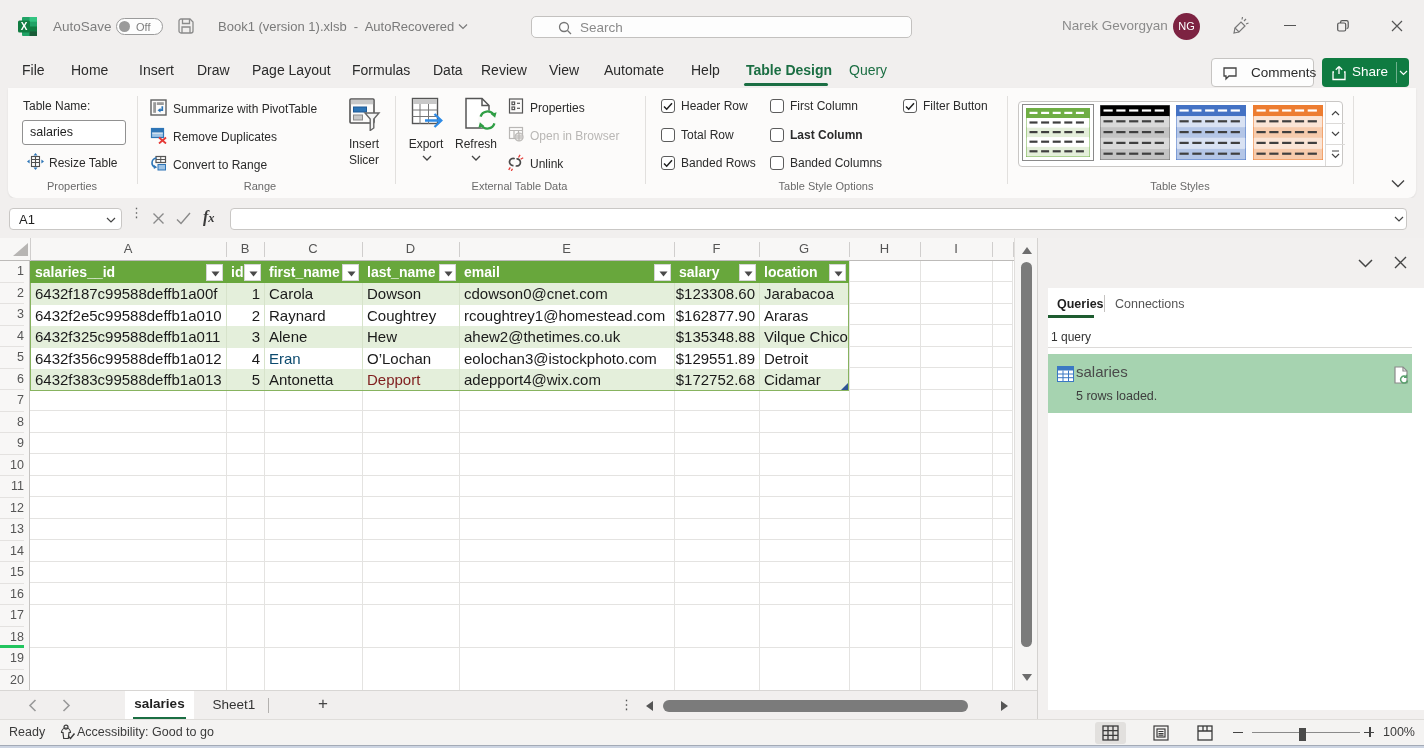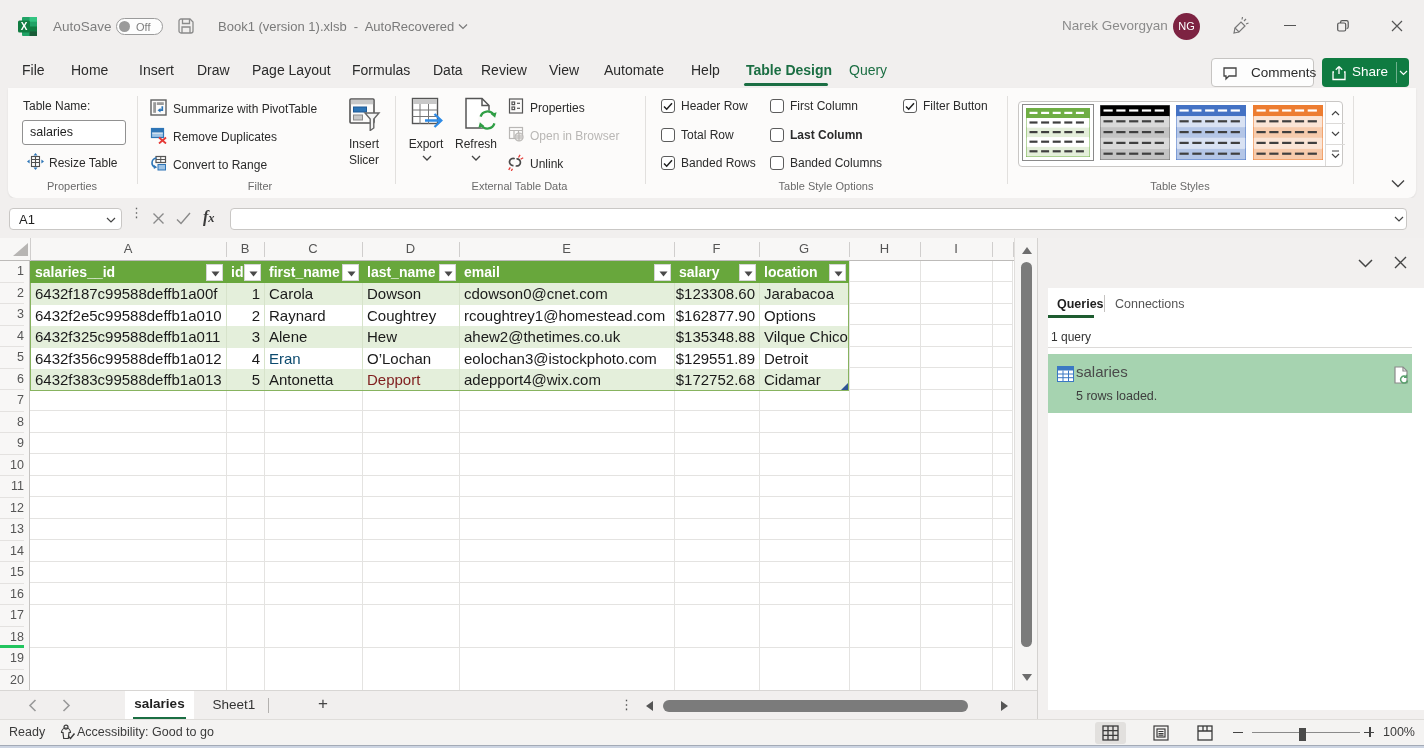--- a/index.html
+++ b/index.html
@@ -24,20 +24,27 @@
   </div>
   <svg class="ab" style="left:177px;top:17px;" width="18" height="18" viewBox="0 0 18 18" fill="none" stroke="#8b8b8b" stroke-width="1.3">
     <path d="M2 4 a2 2 0 0 1 2-2 h9 l3 3 v9 a2 2 0 0 1 -2 2 h-10 a2 2 0 0 1 -2-2 z"></path>
     <path d="M5.5 2 v4.5 h7 V2"></path>
     <path d="M5 16 v-6 h8 v6"></path>
   </svg>
   <div class="ab" style="left:218px;top:19px;font-size:13px;color:#7a7a7a;">Book1 (version 1).xlsb&nbsp; -&nbsp; AutoRecovered</div>
   <svg class="ab" style="left:458px;top:23px;" width="10" height="7" viewBox="0 0 10 7" fill="none" stroke="#7a7a7a" stroke-width="1.2">
       <path d="M1 1.5 L5 5.5 L9 1.5"></path>
     </svg>
+  <div class="ab" style="left:531px;top:16px;width:381px;height:22px;background:#fdfdfd;border:1px solid #c3c1bf;border-radius:5px;">
+    <svg class="ab" style="left:26px;top:4px;" width="14" height="14" viewBox="0 0 14 14" fill="none" stroke="#767676" stroke-width="1.3">
+      <circle cx="6" cy="6" r="4.5"></circle>
+        <path d="M9.5 9.5 L13 13"></path>
+    </svg>
+    <div class="ab" style="left:48px;top:3px;font-size:13.5px;color:#8a8a8a;">Search</div>
+  </div>
   <div class="ab" style="left:1062px;top:18px;font-size:13.5px;color:#8b8b8b;">Narek Gevorgyan</div>
   <div class="ab" style="left:1173px;top:13px;width:27px;height:27px;border-radius:50%;background:#7d2342;color:#fff;font-size:11px;text-align:center;line-height:27px;">NG</div>
   <svg class="ab" style="left:1231px;top:16px;" width="20" height="20" viewBox="0 0 20 20" fill="none" stroke="#777" stroke-width="1.2">
     <path d="M4 12 L10 6 L14 10 L8 16 Z"></path>
       <path d="M4 12 L3 17 L8 16"></path>
     <path d="M13 5 L15 3 M15 8 L17.5 7 M11 3.5 L11.5 1"></path>
   </svg>
   <div class="ab" style="left:1284px;top:25px;width:12px;height:1.4px;background:#555;"></div>
   <svg class="ab" style="left:1337px;top:20px;" width="12" height="12" viewBox="0 0 12 12" fill="none" stroke="#555" stroke-width="1.2">
     <rect x="0.7" y="3" width="8" height="8" rx="1.5"></rect>
@@ -122,21 +129,21 @@
   </svg>
   <div class="ab" style="left:165px;top:42px;font-size:12px;color:#2b2b2b;">Remove Duplicates</div>
   <svg class="ab" style="left:142px;top:67px;" width="17" height="17" viewBox="0 0 17 17">
     <rect x="6" y="1.5" width="9.5" height="6" fill="none" stroke="#555" stroke-width="1.2"></rect>
     <path d="M10.75 1.5 v6 M6 4.5 h9.5" stroke="#555" stroke-width="1"></path>
     <rect x="8" y="9.5" width="7.5" height="5.5" fill="#9dc3e6" stroke="#2e75b6" stroke-width="1"></rect>
     <path d="M6.5 3 a5 5 0 0 0 -4.5 5 a4.5 4.5 0 0 0 3 4.2" fill="none" stroke="#2e75b6" stroke-width="1.6"></path>
     <path d="M4 10 l3.2 2.2 -3.4 1.8 z" fill="#2e75b6"></path>
   </svg>
   <div class="ab" style="left:165px;top:70px;font-size:12px;color:#2b2b2b;">Convert to Range</div>
-  <div class="ab" style="left:192px;top:92px;width:120px;text-align:center;font-size:11px;color:#6a6a6a;">Filter</div>
+  <div class="ab" style="left:192px;top:92px;width:120px;text-align:center;font-size:11px;color:#6a6a6a;">Range</div>
   <svg class="ab" style="left:340px;top:9px;" width="33" height="34" viewBox="0 0 33 34">
     <rect x="2" y="2" width="24" height="24" rx="1" fill="none" stroke="#555" stroke-width="1.6"></rect>
     <rect x="2.8" y="2.8" width="22.4" height="4.5" fill="#c8c8c8"></rect>
     <rect x="5.5" y="10" width="13" height="5" fill="#2e75b6" stroke="#1f5a96" stroke-width="1"></rect>
     <rect x="5.5" y="18" width="9" height="5" fill="#c8c8c8" stroke="#8a8a8a" stroke-width="1"></rect>
     <path d="M17 16 h14 l-5.2 6 v9 l-3.6 2.5 v-11.5 z" fill="#f5f5f5" stroke="#666" stroke-width="1.4"></path>
   </svg>
   <div class="ab" style="left:326px;top:49px;width:60px;text-align:center;font-size:12px;color:#2b2b2b;">Insert</div>
   <div class="ab" style="left:326px;top:64.5px;width:60px;text-align:center;font-size:12px;color:#2b2b2b;">Slicer</div>
 
@@ -495,21 +502,21 @@
   <div class="ab" style="left:434px;top:24.2px;font-size:15px;color:#1a1a1a;white-space:nowrap;">cdowson0@cnet.com</div>
   <div class="ab" style="left:644px;top:24.2px;width:81px;text-align:right;font-size:15px;color:#1a1a1a;">$123308.60</div>
   <div class="ab" style="left:734px;top:24.2px;font-size:15px;color:#1a1a1a;white-space:nowrap;">Jarabacoa</div>
   <div class="ab" style="left:0;top:43.5px;width:819px;height:21.5px;background:#ffffff;"></div>
   <div class="ab" style="left:5px;top:45.7px;font-size:15px;color:#1a1a1a;white-space:nowrap;">6432f2e5c99588deffb1a010</div>
   <div class="ab" style="left:196px;top:45.7px;width:34px;text-align:right;font-size:15px;color:#1a1a1a;">2</div>
   <div class="ab" style="left:239px;top:45.7px;font-size:15px;color:#1a1a1a;white-space:nowrap;">Raynard</div>
   <div class="ab" style="left:337px;top:45.7px;font-size:15px;color:#1a1a1a;white-space:nowrap;">Coughtrey</div>
   <div class="ab" style="left:434px;top:45.7px;font-size:15px;color:#1a1a1a;white-space:nowrap;">rcoughtrey1@homestead.com</div>
   <div class="ab" style="left:644px;top:45.7px;width:81px;text-align:right;font-size:15px;color:#1a1a1a;">$162877.90</div>
-  <div class="ab" style="left:734px;top:45.7px;font-size:15px;color:#1a1a1a;white-space:nowrap;">Options</div>
+  <div class="ab" style="left:734px;top:45.7px;font-size:15px;color:#1a1a1a;white-space:nowrap;">Araras</div>
   <div class="ab" style="left:0;top:65.0px;width:819px;height:21.5px;background:#e4efdb;"></div>
   <div class="ab" style="left:5px;top:67.2px;font-size:15px;color:#1a1a1a;white-space:nowrap;">6432f325c99588deffb1a011</div>
   <div class="ab" style="left:196px;top:67.2px;width:34px;text-align:right;font-size:15px;color:#1a1a1a;">3</div>
   <div class="ab" style="left:239px;top:67.2px;font-size:15px;color:#1a1a1a;white-space:nowrap;">Alene</div>
   <div class="ab" style="left:337px;top:67.2px;font-size:15px;color:#1a1a1a;white-space:nowrap;">Hew</div>
   <div class="ab" style="left:434px;top:67.2px;font-size:15px;color:#1a1a1a;white-space:nowrap;">ahew2@thetimes.co.uk</div>
   <div class="ab" style="left:644px;top:67.2px;width:81px;text-align:right;font-size:15px;color:#1a1a1a;">$135348.88</div>
   <div class="ab" style="left:734px;top:67.2px;font-size:15px;color:#1a1a1a;white-space:nowrap;">Vilque Chico</div>
   <div class="ab" style="left:0;top:86.5px;width:819px;height:21.5px;background:#ffffff;"></div>
   <div class="ab" style="left:5px;top:88.7px;font-size:15px;color:#1a1a1a;white-space:nowrap;">6432f356c99588deffb1a012</div>

